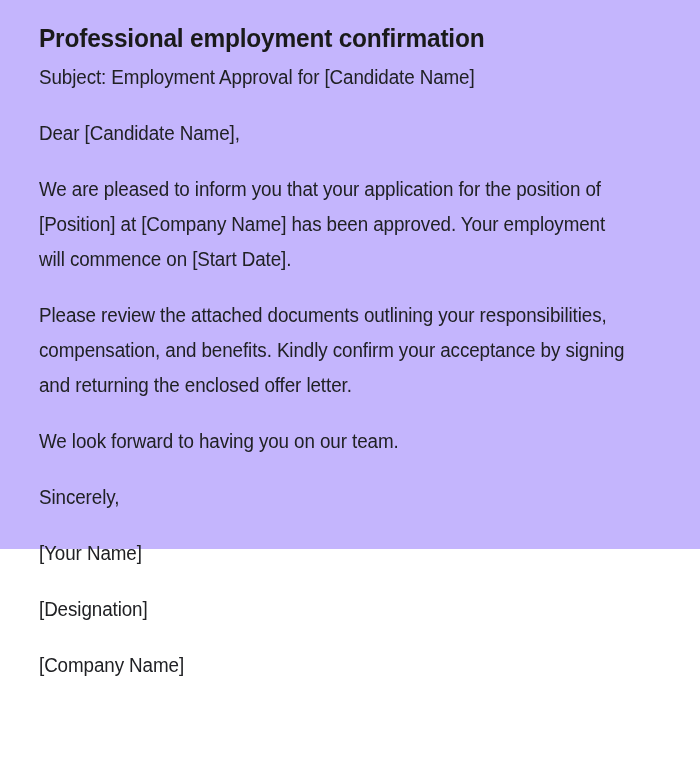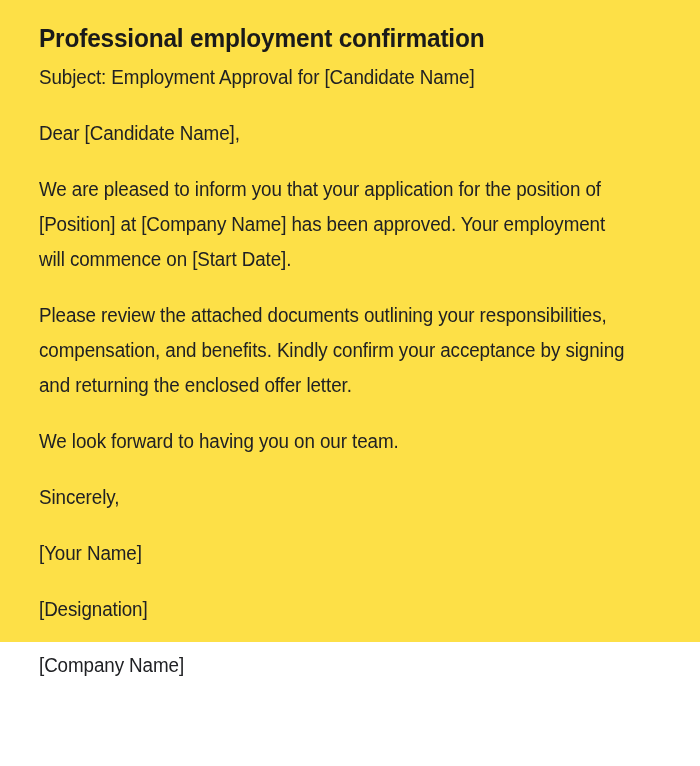--- a/index.html
+++ b/index.html
@@ -12,22 +12,22 @@
     height: 766px;
     background: #ffffff;
     font-family: "Liberation Sans", "DejaVu Sans", sans-serif;
     -webkit-font-smoothing: antialiased;
     overflow: hidden;
   }
 
   .document {
     box-sizing: border-box;
     width: 700px;
-    height: 642px;
-    background: #fde047;
+    height: 549px;
+    background: #c4b5fd;
     padding: 20px 40px 0 39px;
   }
 
   .doc-title {
     margin: 0 0 4px 0;
     padding: 0;
     font-family: "Liberation Sans", "DejaVu Sans", sans-serif;
     font-size: 26px;
     line-height: 36px;
     font-weight: 700;

